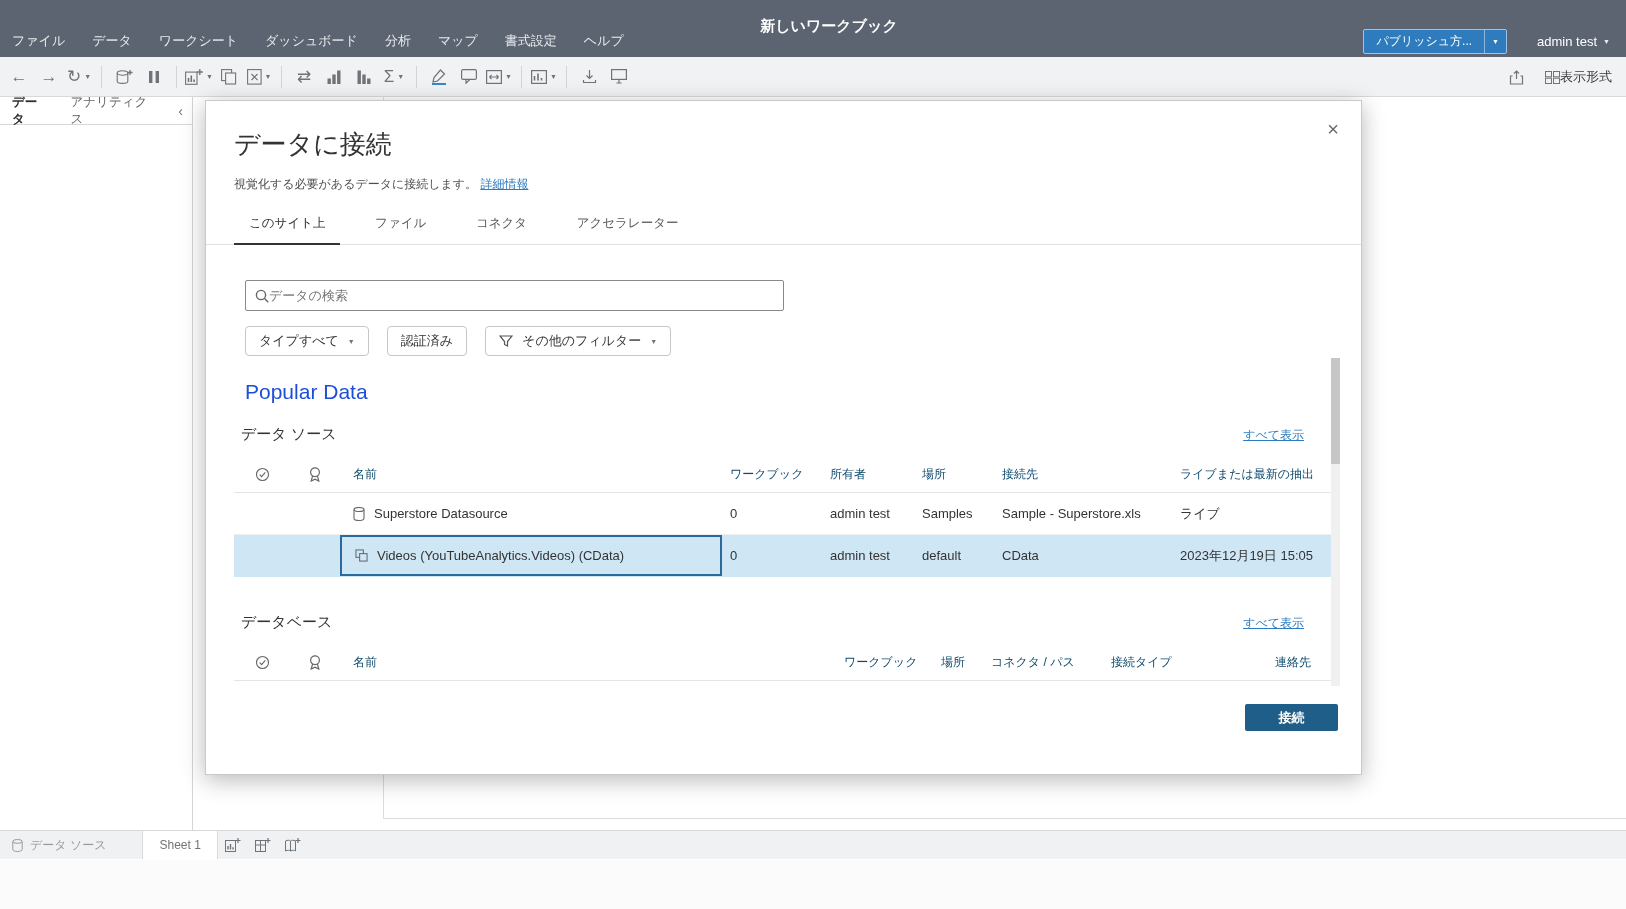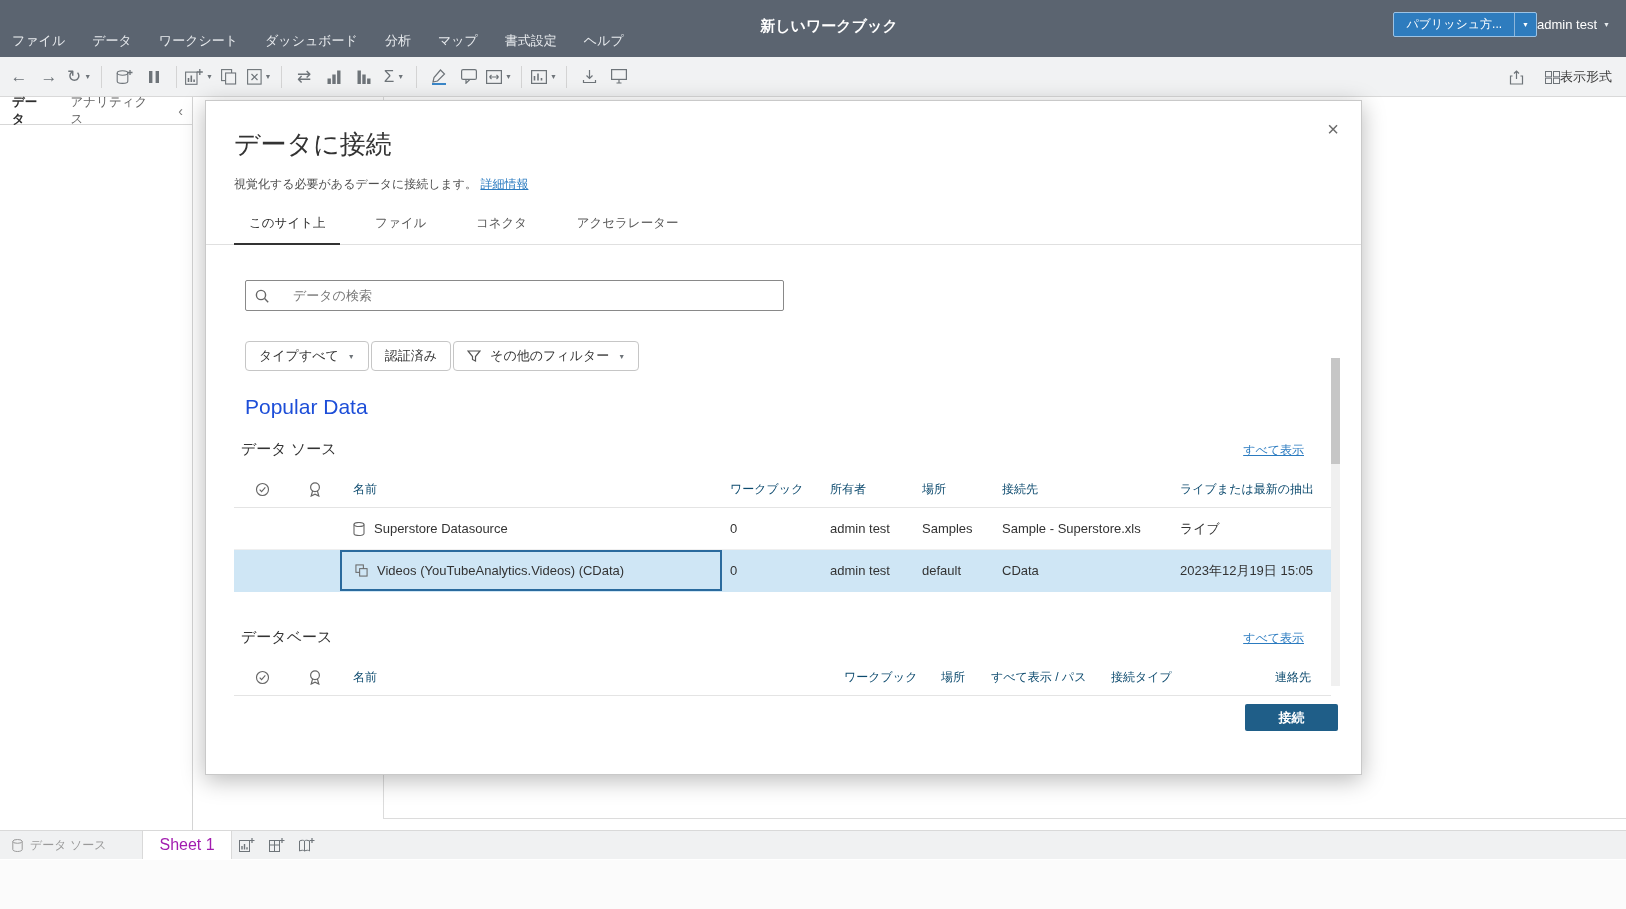--- a/index.html
+++ b/index.html
@@ -7,21 +7,21 @@
     font-family:"Liberation Sans","DejaVu Sans",sans-serif; background:#ffffff; }
   body { position:relative; font-size:13px; color:#333; }
   button { background:transparent; border:none; font-family:inherit; cursor:pointer; }
 
   
   .menubar { position:absolute; top:0; left:0; width:100%; height:57px; background:#5b6470; }
   .menu-items { position:absolute; left:12px; bottom:7px; display:flex; }
   .menu-item { color:#e8ebee; font-size:13px; margin-right:27px; white-space:nowrap; }
   .wb-title { position:absolute; top:17px; left:16px; width:100%; text-align:center;
     color:#ffffff; font-size:15px; font-weight:bold; pointer-events:none; }
-  .menubar-right { position:absolute; right:16px; top:12px; display:flex; align-items:center; }
+  .menubar-right { position:absolute; right:16px; top:29px; display:flex; align-items:center; gap:30px; }
   .publish-btn { display:flex; align-items:center; height:25px; background:#2e7cbe;
     border:1px solid #9cc3e5; border-radius:2px; color:#fff; font-size:12px; }
   .publish-main { padding:0 12px; }
   .publish-caret { width:22px; height:100%; display:flex; align-items:center; justify-content:center;
     border-left:1px solid #8db6da; font-size:7px; color:#fff; }
   .user-menu { display:flex; align-items:center; gap:6px; color:#ffffff; font-size:13px; }
   .caret-sm { font-size:7px; color:#e8ebee; }
 
   
   .toolbar { position:absolute; top:57px; left:0; width:100%; height:40px; background:#f1f2f3;
@@ -45,44 +45,44 @@
   
   .canvas-divider-v { position:absolute; left:383px; top:97px; width:1px; height:721px; background:#dcdcdc; }
   .canvas-border-h { position:absolute; left:383px; top:818px; right:0; height:1px; background:#dcdcdc; }
 
   
   .statusbar { position:absolute; left:0; top:830px; width:100%; height:29px; background:#f0f1f2;
     border-top:1px solid #d9d9d9; display:flex; align-items:center; }
   .ds-bottom-tab { display:flex; align-items:center; gap:7px; color:#9a9a9a; font-size:12px;
     padding:0 12px; height:100%; }
   .sheet-tab { height:100%; display:flex; align-items:center; padding:0 16px; background:#ffffff;
-    border-left:1px solid #d9d9d9; border-right:1px solid #d9d9d9; font-size:16px; color:#a21caf;
+    border-left:1px solid #d9d9d9; border-right:1px solid #d9d9d9; font-size:12px; color:#737373;
     margin-left:24px; }
   .sb-icon { width:30px; height:28px; display:flex; align-items:center; justify-content:center; color:#6e7479; }
   .bottom-strip { position:absolute; left:0; top:860px; width:100%; height:49px; background:#fbfbfb; }
 
   
   .modal { position:absolute; left:205px; top:100px; width:1157px; height:675px; background:#ffffff;
     border:1px solid #c9c9c9; box-shadow:0 5px 22px rgba(0,0,0,0.28); }
   .modal-close { position:absolute; top:18px; right:22px; font-size:20px; color:#6b6b6b; line-height:1; }
   .modal-title { margin:26px 0 0 28px; font-size:26px; color:#333; font-weight:normal; }
   .modal-sub { margin:14px 0 0 28px; font-size:12px; color:#4f4f4f; }
   .modal-sub a, .link { color:#2b7bc0; text-decoration:underline; font-size:12px; cursor:pointer; }
   .dlg-tabs { margin-top:22px; padding-left:28px; border-bottom:1px solid #e0e0e0; }
   .dlg-tab { display:inline-block; padding:0 15px 11px 15px; margin-right:16px; font-size:12.5px; color:#5a5a5a;text-align:center; }
   .dlg-tab.active { color:#2e2e2e; border-bottom:2px solid #333; margin-bottom:-1px; }
   .dlg-content { padding:0 32px 0 28px; position:relative; }
 
   .search-box { margin:35px 0 0 11px; width:539px; height:31px; border:1px solid #898989; border-radius:2px;
-    display:flex; align-items:center; padding:0 9px; gap:24px; background:#fff; }
+    display:flex; align-items:center; padding:0 9px; gap:0; background:#fff; }
   .search-box input { border:none; outline:none; flex:1; font-size:13px; color:#333;
     font-family:inherit; background:transparent; }
   .search-box input::placeholder { color:#757575; }
 
-  .filter-row { margin:30px 0 0 11px; display:flex; gap:2px; }
+  .filter-row { margin:15px 0 0 11px; display:flex; gap:18px; }
   .filter-btn { height:30px; border:1px solid #c6c6c6; border-radius:4px; background:#fff;
     display:flex; align-items:center; gap:9px; padding:0 13px; font-size:13px; color:#333; }
 
   .popular { margin:24px 0 0 11px; font-size:21px; color:#1d4ed8; }
 
   .section-head { margin:21px 0 0 7px; display:flex; align-items:baseline; justify-content:space-between; }
   .section-head.second { margin-top:36px; }
   .section-title { font-size:15px; color:#333; }
   .view-all { margin-right:25px; }
 
@@ -431,21 +431,21 @@
         </span>
         <span class="cell icon-cell">
           <svg width="14" height="15" viewBox="0 0 14 15">
             <circle cx="7" cy="5.3" r="4.4" fill="none" stroke="#666" stroke-width="1.2"></circle>
             <path d="M4.6 8.8L3.2 14l3.8-1.9 3.8 1.9-1.4-5.2" fill="none" stroke="#666" stroke-width="1.2"></path>
           </svg>
         </span>
         <span class="cell" style="padding-left:13px">名前</span>
         <span class="cell">ワークブック</span>
         <span class="cell">場所</span>
-        <span class="cell">すべて表示 / パス</span>
+        <span class="cell">コネクタ / パス</span>
         <span class="cell">接続タイプ</span>
         <span class="cell right-cell">連絡先</span>
       </div>
 
     </div>
   </div>
 
   <button class="connect-btn">接続</button>
 
   <div class="modal-scrollbar">

